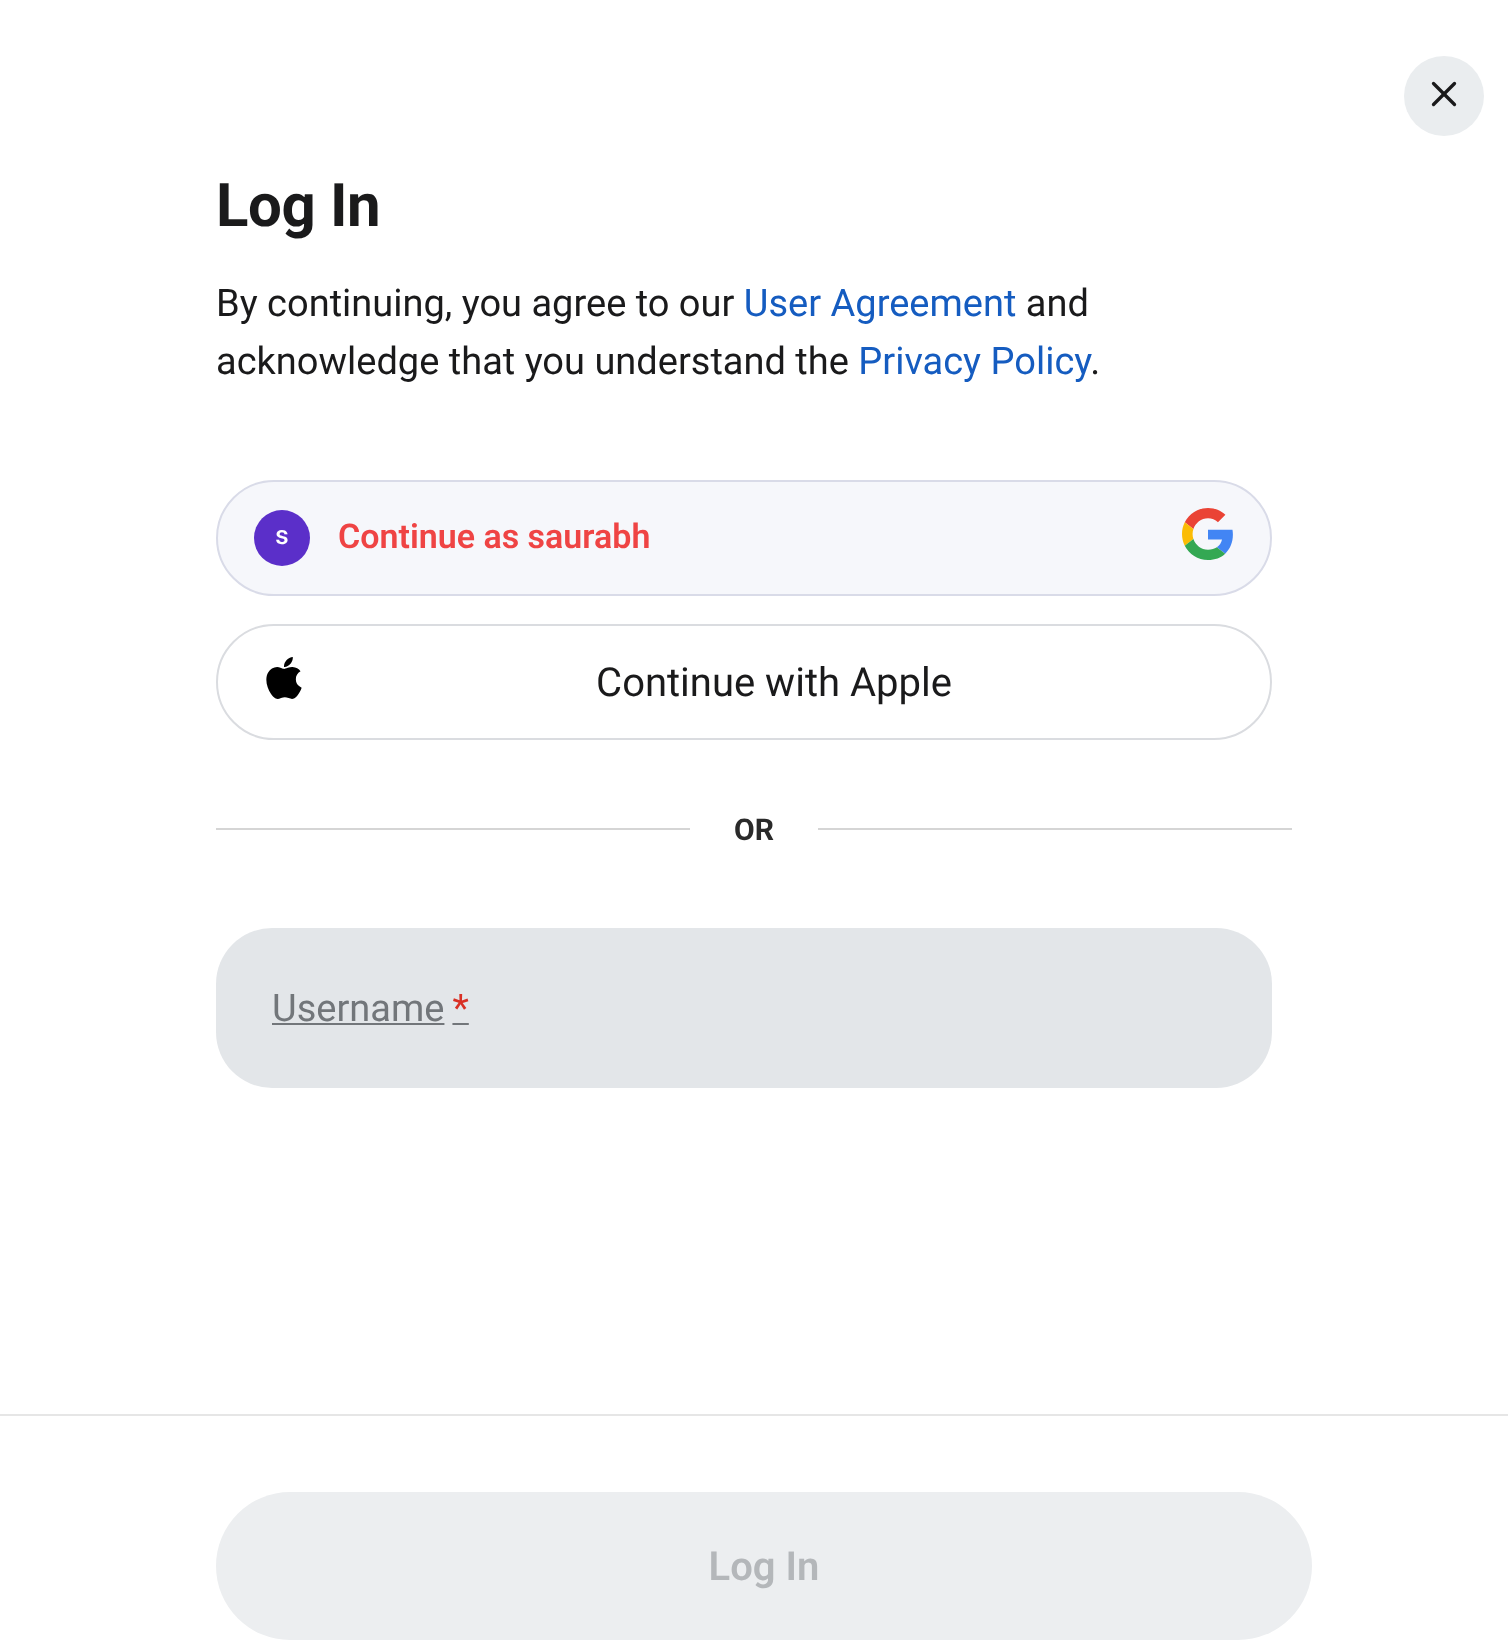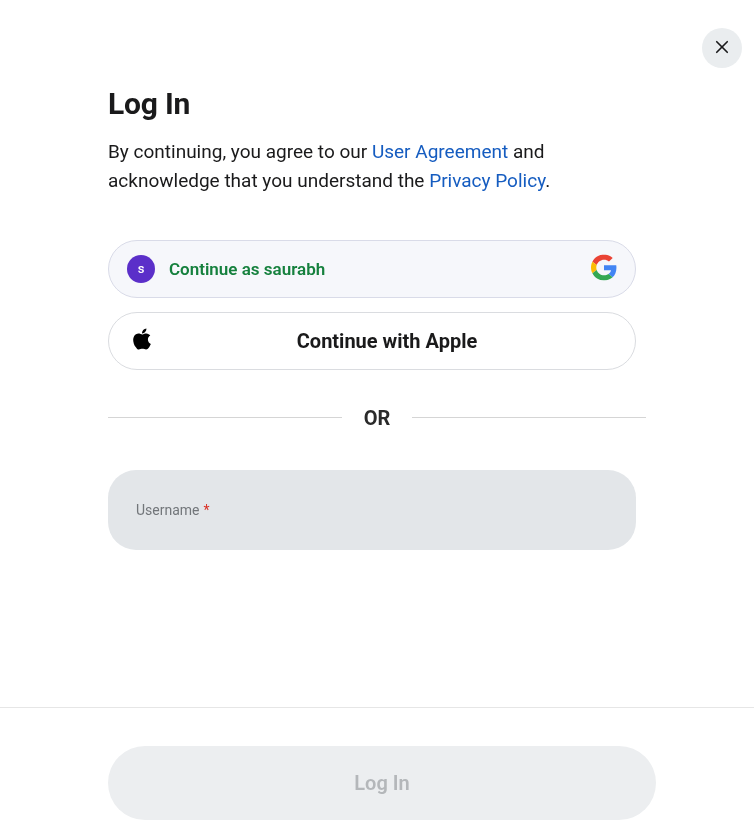--- a/index.html
+++ b/index.html
@@ -75,21 +75,21 @@
   }
   .google-text-wrap {
     display: flex;
     flex-direction: column;
     margin-left: 14px;
     text-align: left;
   }
   .google-primary {
     font-size: 17px;
     font-weight: 600;
-    color: #15803d;
+    color: #ef4444;
     line-height: 1.2;
   }
   .google-secondary {
     font-size: 15px;
     color: #5f6368;
     display: flex;
     align-items: center;
     gap: 6px;
   }
   .google-logo {
@@ -101,37 +101,37 @@
   .apple-btn {
     justify-content: center;
     gap: 0;
   }
   .apple-logo {
     position: absolute;
     left: 22px;
   }
   .apple-text {
     font-size: 20px;
-    font-weight: 700;
+    font-weight: 400;
     color: #1a1a1b;
     margin-left: 30px;
   }
   .divider {
     display: flex;
     align-items: center;
     margin: 36px 0 40px 0;
   }
   .divider-line {
     flex: 1;
     height: 1px;
     background: #d5d5d5;
   }
   .divider-text {
     padding: 0 22px;
-    font-size: 20px;
+    font-size: 15px;
     font-weight: 700;
     color: #2a2a2a;
   }
   .input-wrap {
     position: relative;
     width: 528px;
     margin-bottom: 34px;
   }
   .text-input {
     width: 100%;
@@ -142,23 +142,24 @@
     padding: 0 28px;
     font-size: 19px;
     color: #5f6368;
     font-family: inherit;
   }
   .floating-label {
     position: absolute;
     left: 28px;
     top: 50%;
     transform: translateY(-50%);
-    font-size: 14px;
+    font-size: 19px;
     color: #72767a;
     pointer-events: none;
+    text-decoration: underline;
   }
   .required-star { color: #d93025; margin-left: 4px; }
   .footer-divider {
     position: absolute;
     top: 707px;
     left: 0;
     right: 0;
     height: 1px;
     background: #e6e6e6;
   }

